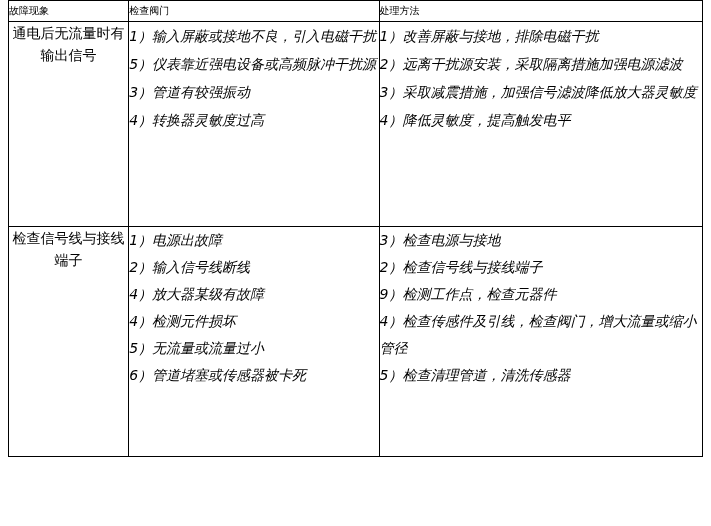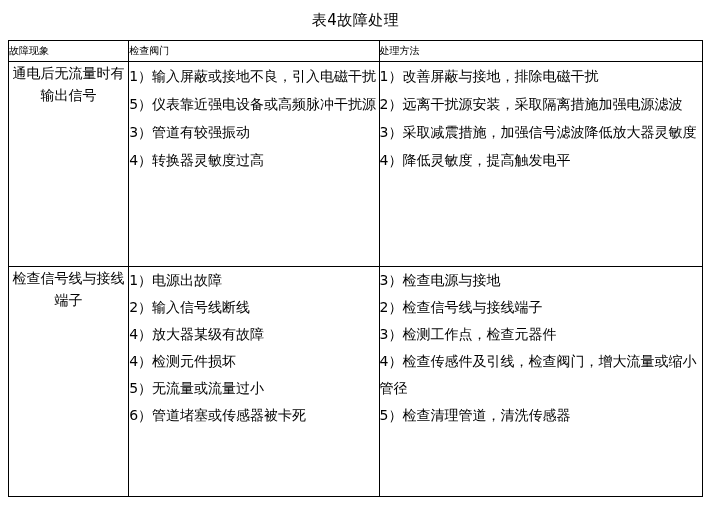--- a/index.html
+++ b/index.html
@@ -59,32 +59,32 @@
   }
   .cell-list {
     font-size: 14px;
     line-height: 27px;
     padding: 10px 8px 10px 12px;
   }
   .cell-list .li {
     text-indent: 0;
     padding-left: 0;
     white-space: normal;
+    font-style: italic;
   }
   .row1 .cell-list { line-height: 28px; }
   .row2 .cell-list { line-height: 27px; }
   .row1-height { height: 205px; }
   .row2-height { height: 230px; }
 </style>
 </head>
 <body>
 
 <div class="page">
 
-  <div class="doc-title">表4故障处理</div>
 
   <table class="fault-table">
     <colgroup>
       <col class="col-a">
       <col class="col-b">
       <col class="col-c">
     </colgroup>
     <thead>
       <tr>
         <td>故障现象</td>
@@ -114,21 +114,21 @@
           <div class="li">1）电源出故障</div>
           <div class="li">2）输入信号线断线</div>
           <div class="li">4）放大器某级有故障</div>
           <div class="li">4）检测元件损坏</div>
           <div class="li">5）无流量或流量过小</div>
           <div class="li">6）管道堵塞或传感器被卡死</div>
         </td>
         <td class="cell-list">
           <div class="li">3）检查电源与接地</div>
           <div class="li">2）检查信号线与接线端子</div>
-          <div class="li">3）检测工作点，检查元器件</div>
+          <div class="li">9）检测工作点，检查元器件</div>
           <div class="li">4）检查传感件及引线，检查阀门，增大流量或缩小管径</div>
           <div class="li">5）检查清理管道，清洗传感器</div>
         </td>
       </tr>
     </tbody>
   </table>
 
 </div>
 
 </body></html>

